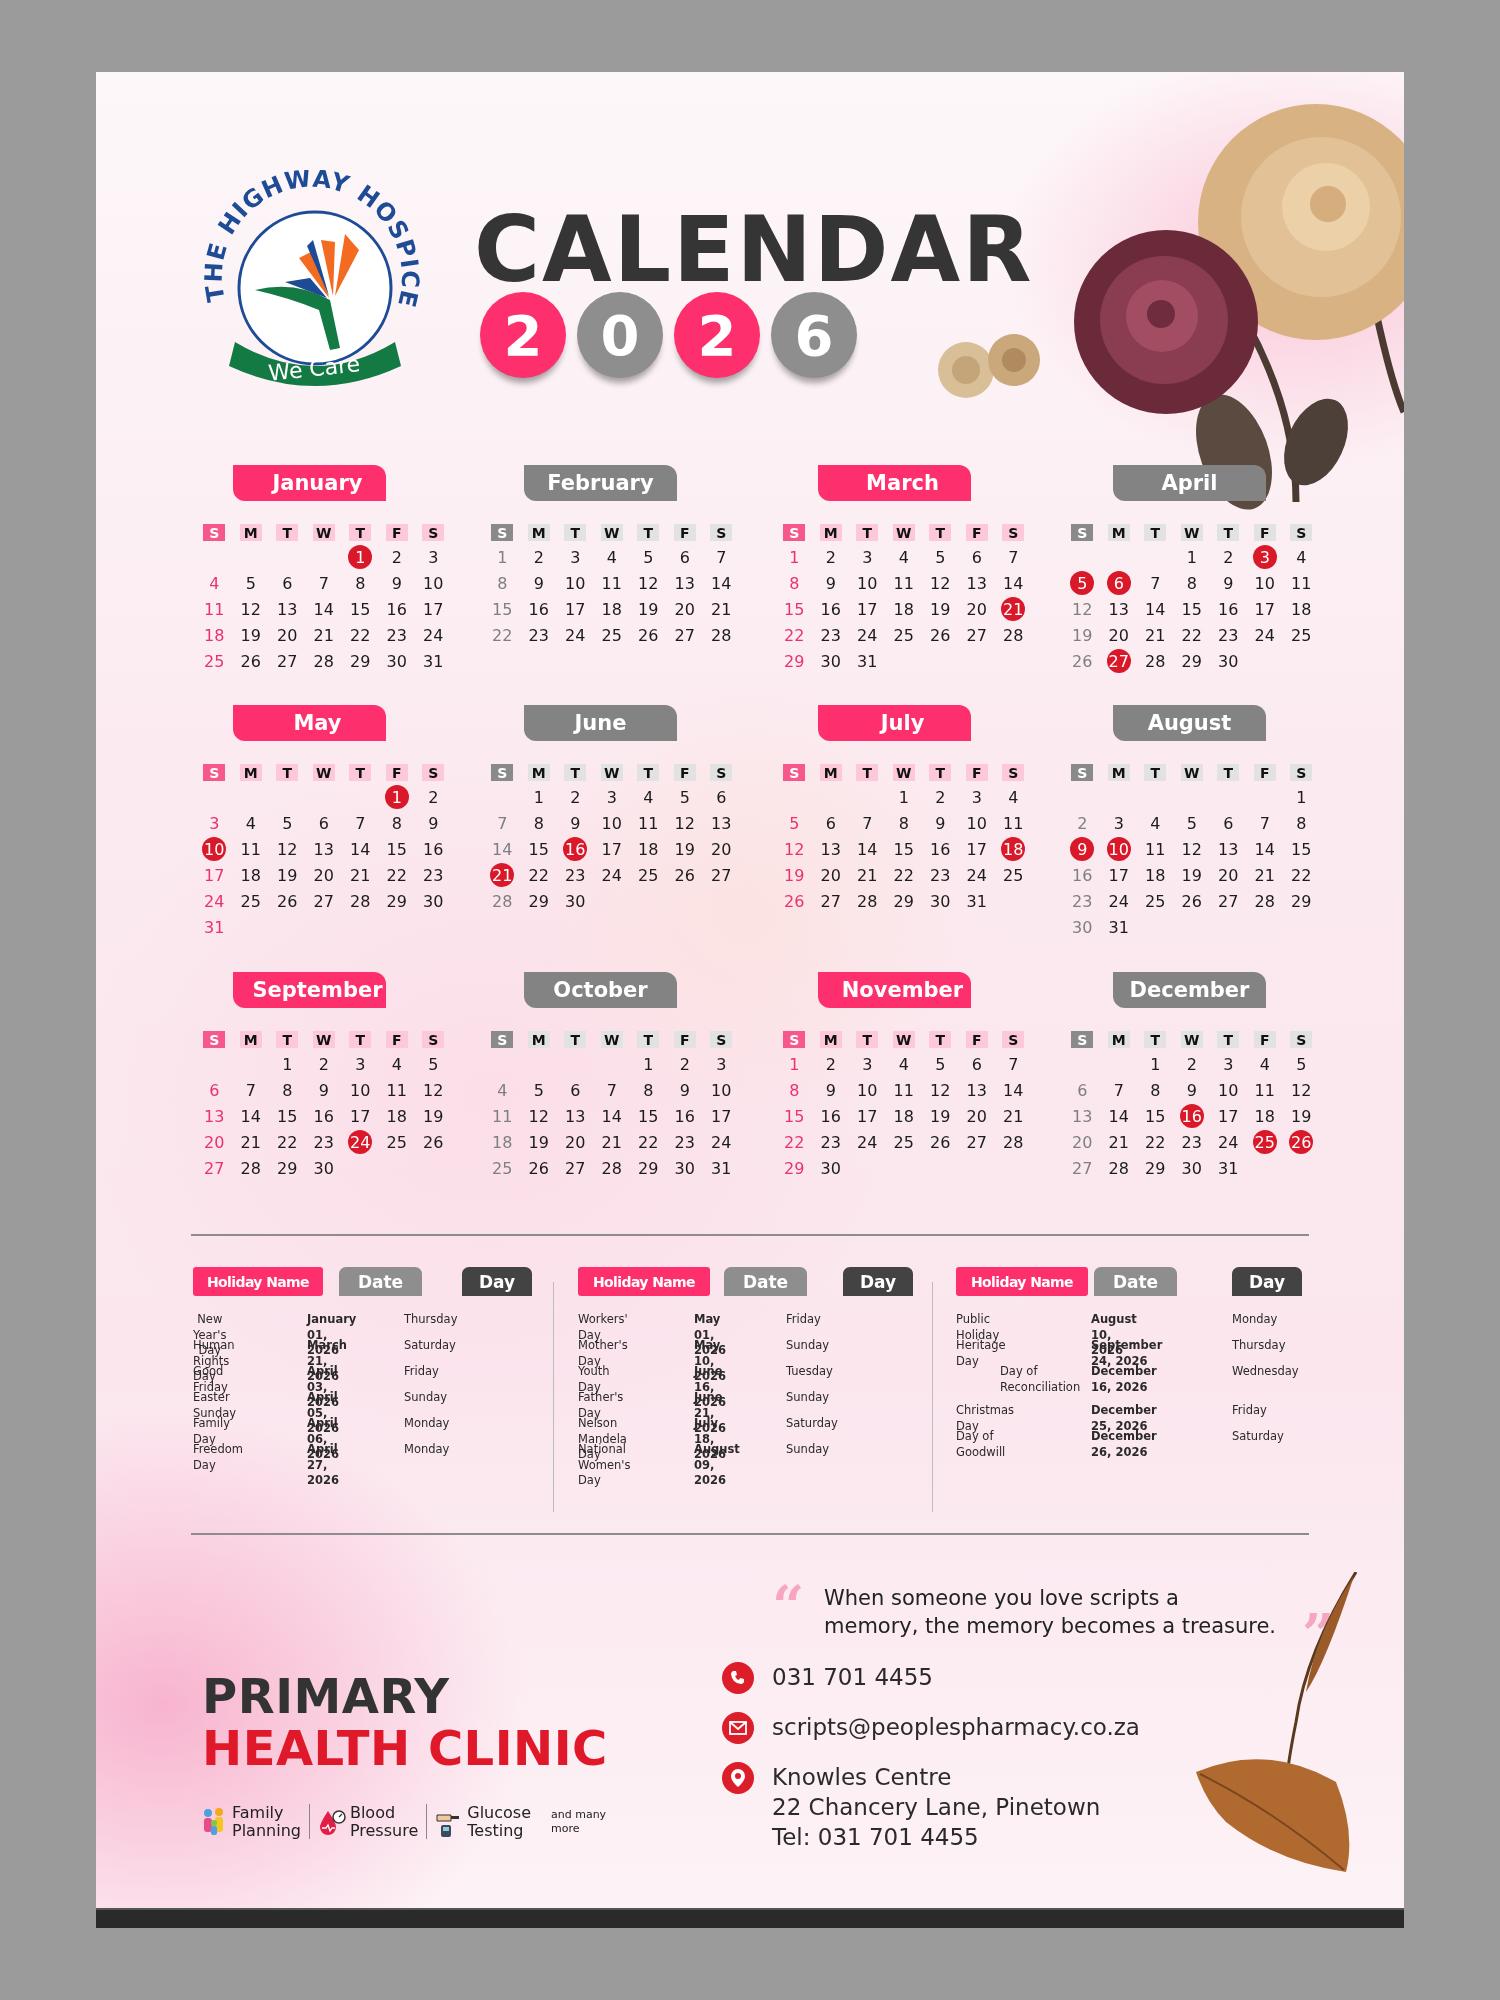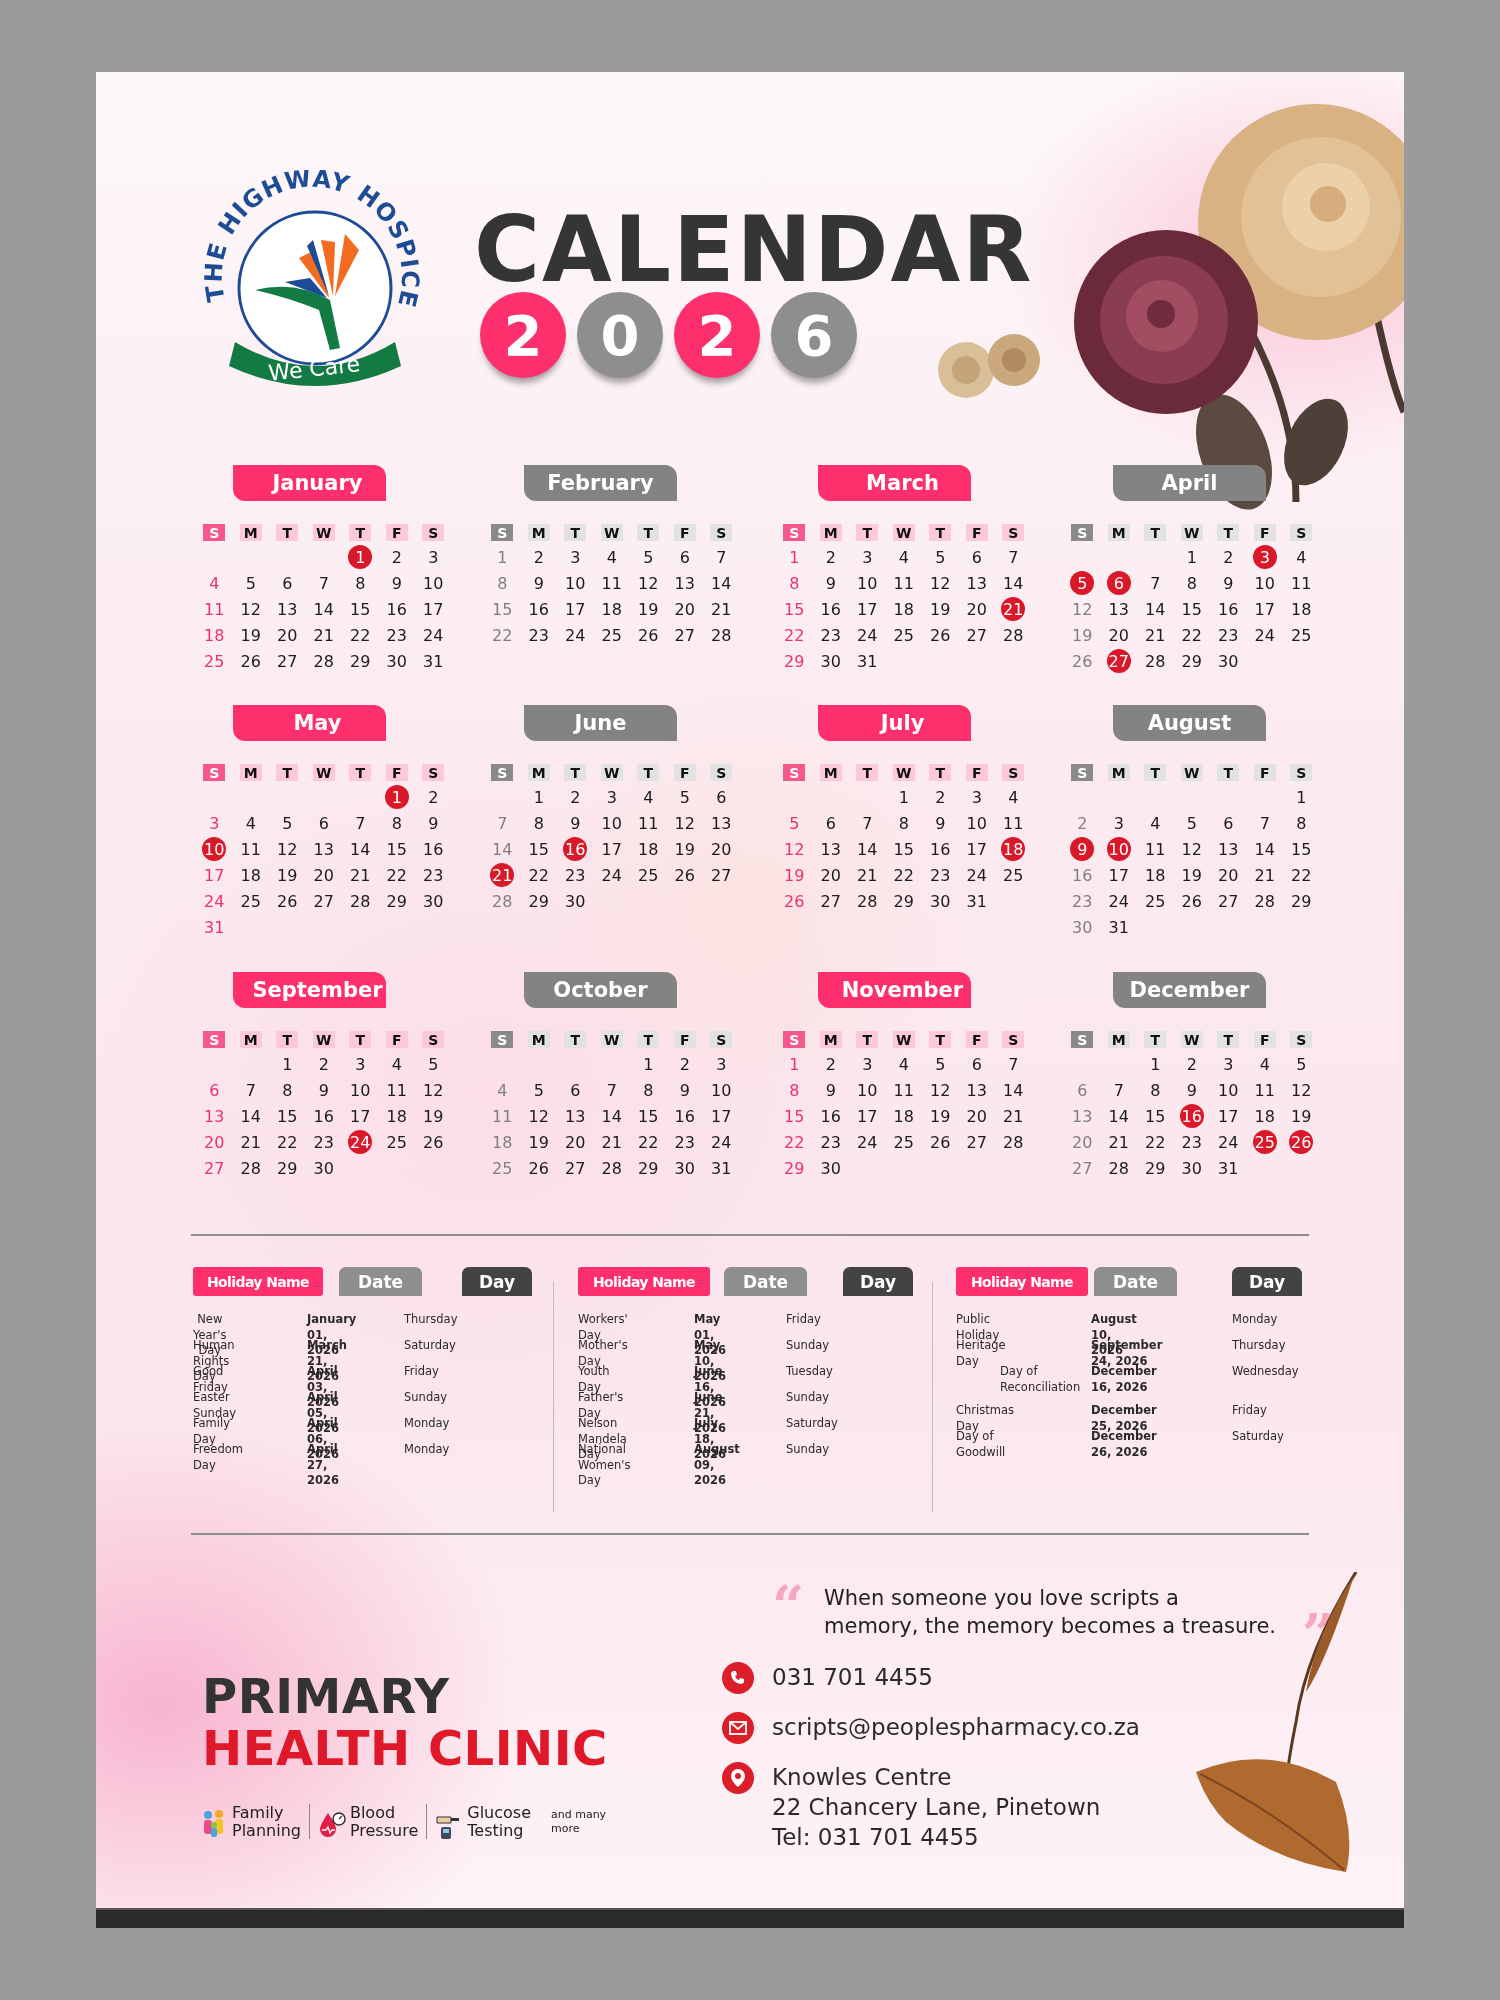--- a/index.html
+++ b/index.html
@@ -72,21 +72,21 @@
   .hrow { position: absolute; font-size: 11.5px; color: #2a2a2a; line-height: 1.35; }
   .hrow.b { font-weight: bold; }
 
   
   .pharm-logo { position: absolute; left: 100px; top: 1505px; width: 380px; height: 90px; }
   .primary { position: absolute; left: 106px; top: 1600px; font-weight: bold; font-size: 48px;
              color: #333; line-height: 1; letter-spacing: 0.5px; }
   .clinic { position: absolute; left: 106px; top: 1652px; font-weight: bold; font-size: 48px;
             color: #e0192a; line-height: 1; letter-spacing: 0.5px; }
   .services { position: absolute; left: 104px; top: 1732px; display: flex; align-items: center; }
-  .svc { display: flex; align-items: flex-end; gap: 4px; padding-right: 8px; margin-right: 8px;
+  .svc { display: flex; align-items: center; gap: 4px; padding-right: 8px; margin-right: 8px;
          border-right: 1px solid #888; }
   .svc:last-of-type { border-right: none; }
   .svc-ic { width: 28px; height: 30px; }
   .svc-txt { font-size: 16px; color: #222; line-height: 1.1; white-space: pre-line; }
   .more { font-size: 11px; color: #222; line-height: 1.2; white-space: pre-line; margin-left: 4px; }
 
   .quote { position: absolute; left: 676px; top: 1512px; width: 600px; }
   .q-open { position: absolute; left: 0; top: -6px; font-size: 56px; color: #f6a7bf; font-weight: bold; font-family: "DejaVu Serif", serif; line-height: 1; }
   .q-close { position: absolute; left: 530px; top: 22px; font-size: 56px; color: #f6a7bf; font-weight: bold; font-family: "DejaVu Serif", serif; line-height: 1; }
   .q-text { position: absolute; left: 52px; top: 0; font-size: 21px; color: #222; line-height: 28px; white-space: pre-line; }

